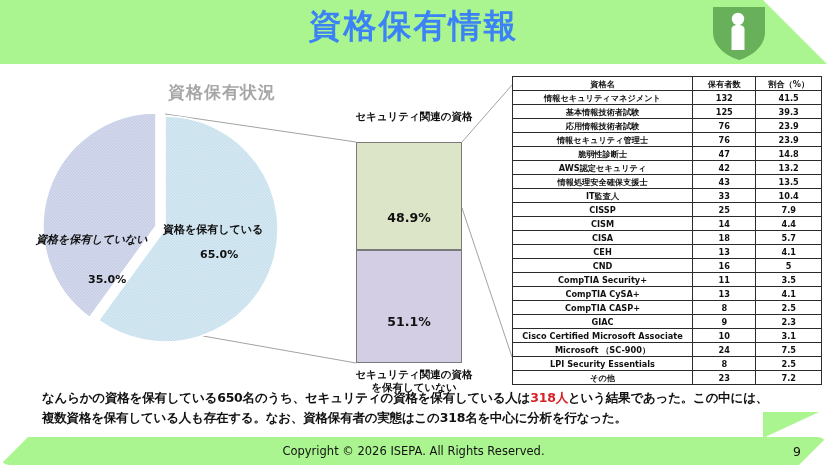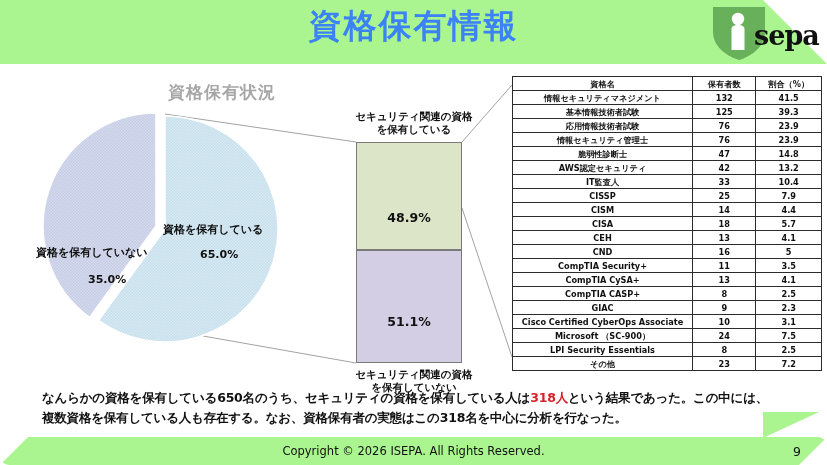--- a/index.html
+++ b/index.html
@@ -52,21 +52,21 @@
   }
 
   .pie-wrap{position:absolute;left:28px;top:42px;width:272px;height:250px;}
   .pie-label{
     position:absolute;font-size:11px;font-weight:700;color:#111;
     white-space:nowrap;text-align:center;
     font-family:"DejaVu Sans","Liberation Sans",sans-serif;
   }
   .lbl-yes{left:135px;top:116px;}
   .lbl-yes-pct{left:172px;top:142px;}
-  .lbl-no{left:8px;top:139px;}
+  .lbl-no{left:8px;top:126px;font-style:italic;}
   .lbl-no-pct{left:60px;top:167px;}
 
   
   .bar-wrap{position:absolute;left:336px;top:42px;width:160px;height:260px;}
   .bar-box{position:absolute;left:20px;width:106px;border:1px solid #7a7a7a;box-sizing:border-box;}
   .bar-top{top:36px;height:108px;background:#dce5c8;}
   .bar-bot{top:144px;height:113px;background:#d4cee4;}
   .bar-pct{
     position:absolute;width:106px;text-align:center;left:20px;
     font-size:12.5px;font-weight:700;color:#111;
@@ -149,21 +149,20 @@
     <div class="corner-tr"></div>
   </div>
   <div class="page-title">資格保有情報</div>
 
   <div class="logo">
     <svg class="shield" viewBox="0 0 56 58">
       <path d="M2 3 L54 3 L54 28 C54 44 38 53 28 56 C18 53 2 44 2 28 Z" fill="#68b05a"></path>
       <circle cx="27" cy="15" r="6.2" fill="#ffffff"></circle>
       <path d="M20.5 25 C20.5 22.4 23.2 21 27 21 C30.8 21 33.5 22.4 33.5 25 L33.5 46 L20.5 46 Z" fill="#ffffff"></path>
     </svg>
-    <div class="sepa">sepa</div>
   </div>
 
   <div class="body-area">
 
     <svg class="leaders" viewBox="0 0 827 318">
 
       <line x1="165" y1="50" x2="356" y2="78" stroke="#8a8a8a" stroke-width="0.8"></line>
 
       <line x1="203" y1="272" x2="356" y2="299" stroke="#8a8a8a" stroke-width="0.8"></line>
 
@@ -197,21 +196,20 @@
       </svg>
       <div class="pie-label lbl-yes">資格を保有している</div>
       <div class="pie-label lbl-yes-pct">65.0%</div>
       <div class="pie-label lbl-no">資格を保有していない</div>
       <div class="pie-label lbl-no-pct">35.0%</div>
     </div>
 
     <div class="bar-wrap">
       <div class="bar-cap bar-cap-top">
         <div>セキュリティ関連の資格</div>
-        <div>を保有している</div>
       </div>
       <div class="bar-box bar-top"></div>
       <div class="bar-pct bar-pct-top">48.9%</div>
       <div class="bar-box bar-bot"></div>
       <div class="bar-pct bar-pct-bot">51.1%</div>
       <div class="bar-cap bar-cap-bot">
         <div>セキュリティ関連の資格</div>
         <div>を保有していない</div>
       </div>
     </div>
@@ -250,20 +248,25 @@
               <td class="name">脆弱性診断士</td>
               <td class="cnt">47</td>
               <td class="pct">14.8</td>
             </tr>
             <tr>
               <td class="name">AWS認定セキュリティ</td>
               <td class="cnt">42</td>
               <td class="pct">13.2</td>
             </tr>
             <tr>
+              <td class="name">情報処理安全確保支援士</td>
+              <td class="cnt">43</td>
+              <td class="pct">13.5</td>
+            </tr>
+            <tr>
               <td class="name">IT監査人</td>
               <td class="cnt">33</td>
               <td class="pct">10.4</td>
             </tr>
             <tr>
               <td class="name">CISSP</td>
               <td class="cnt">25</td>
               <td class="pct">7.9</td>
             </tr>
             <tr>
@@ -300,21 +303,21 @@
               <td class="name">CompTIA CASP+</td>
               <td class="cnt">8</td>
               <td class="pct">2.5</td>
             </tr>
             <tr>
               <td class="name">GIAC</td>
               <td class="cnt">9</td>
               <td class="pct">2.3</td>
             </tr>
             <tr>
-              <td class="name">Cisco Certified CyberOps Associate</td>
+              <td class="name">Cisco Certified Microsoft Associate</td>
               <td class="cnt">10</td>
               <td class="pct">3.1</td>
             </tr>
             <tr>
               <td class="name">Microsoft （SC-900）</td>
               <td class="cnt">24</td>
               <td class="pct">7.5</td>
             </tr>
             <tr>
               <td class="name">LPI Security Essentials</td>

